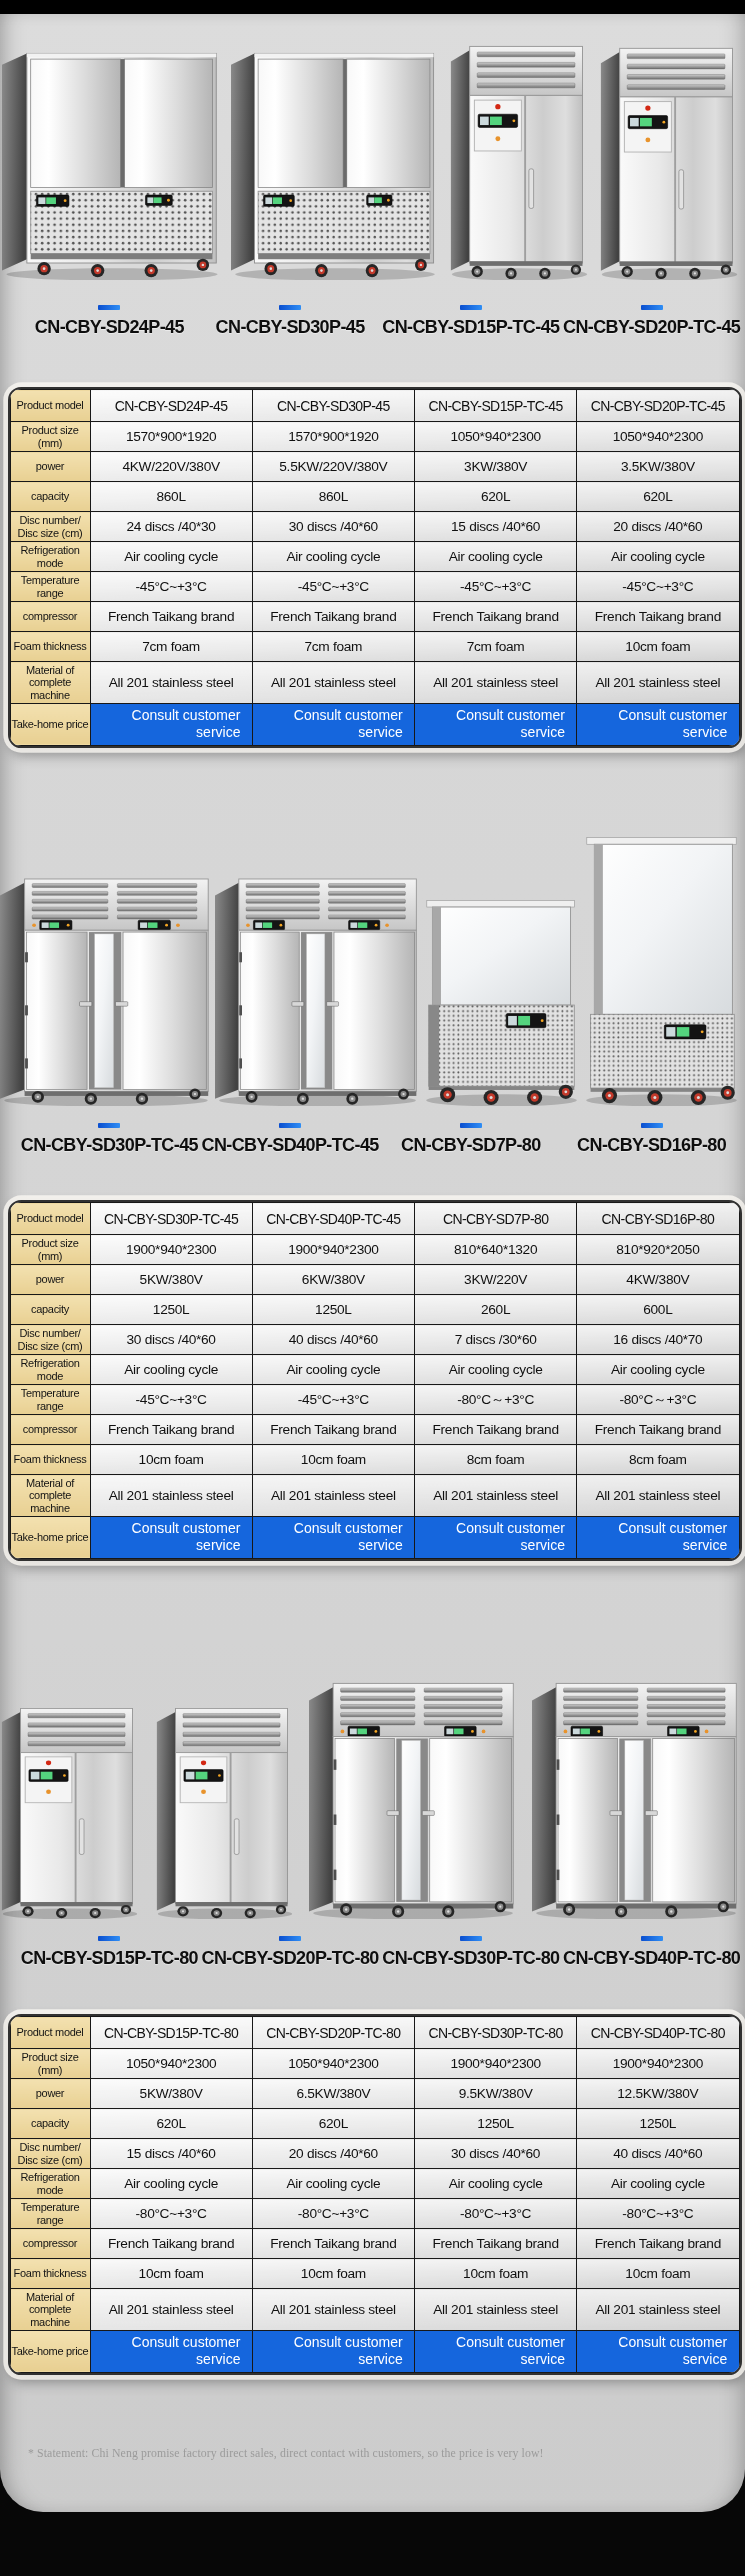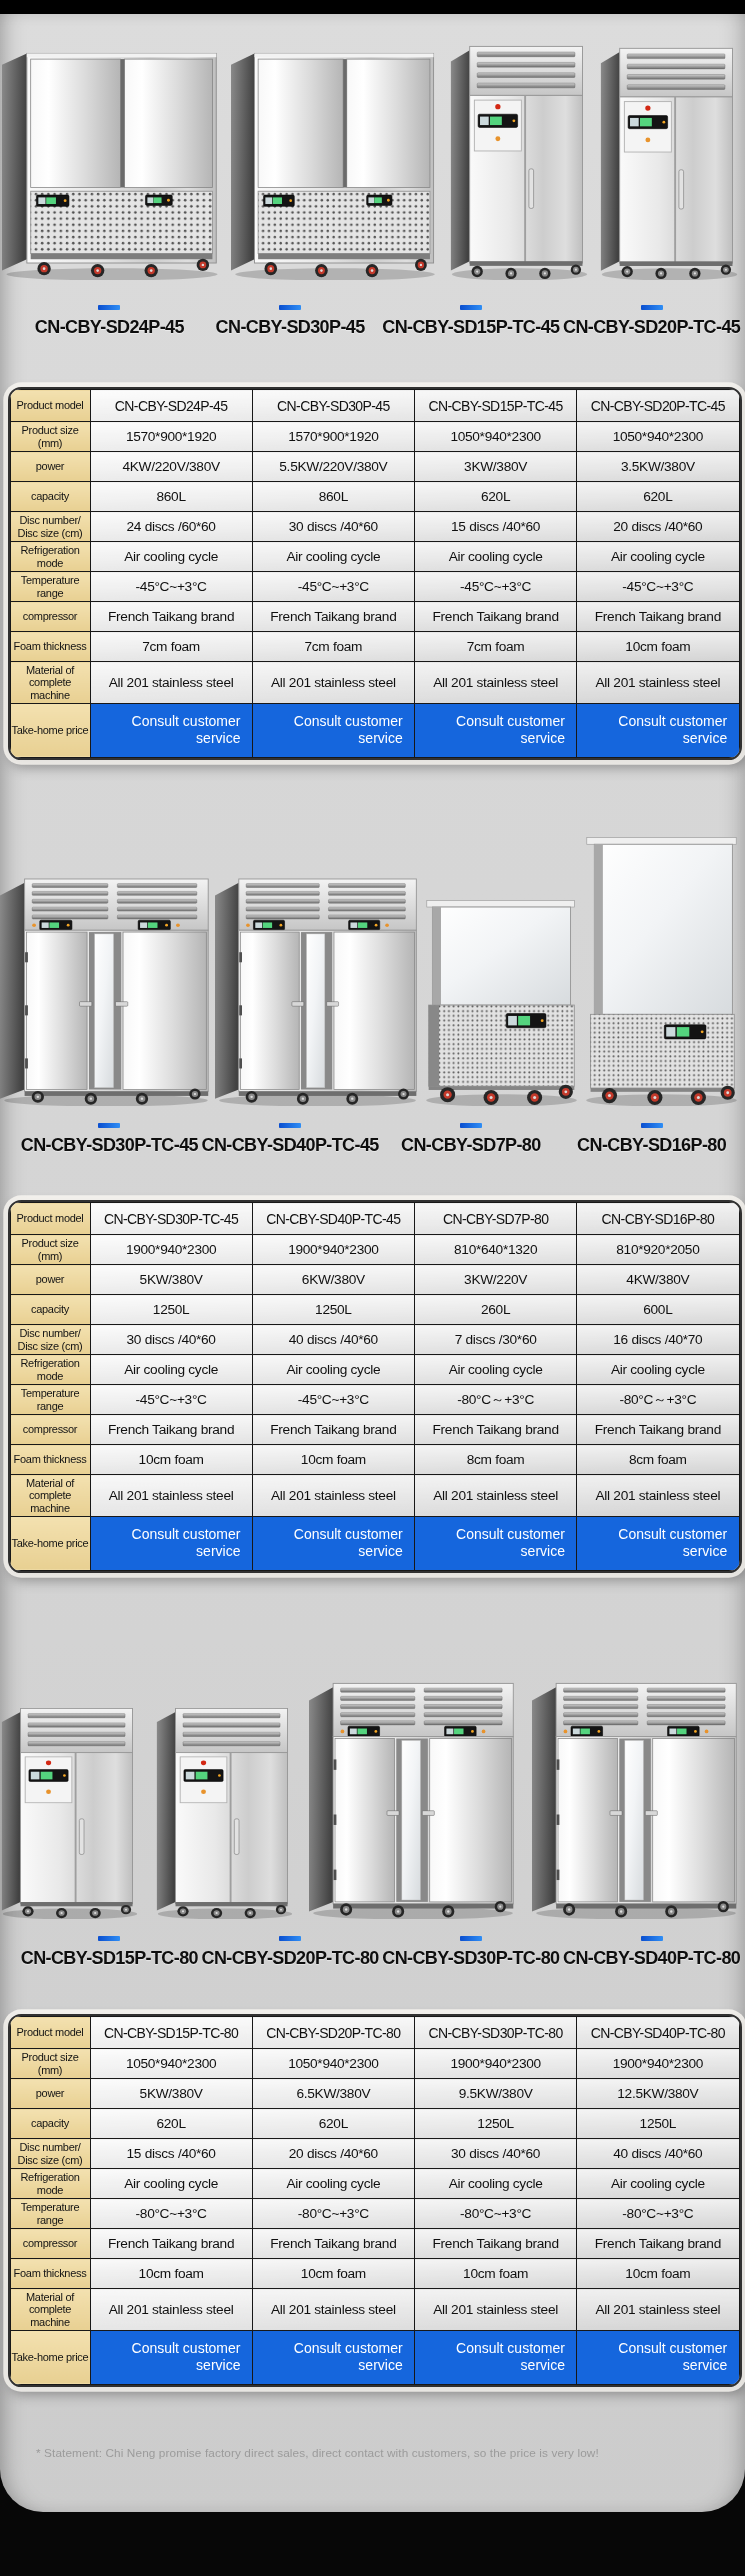--- a/index.html
+++ b/index.html
@@ -50,42 +50,42 @@
     position:absolute;left:7.5px;width:730px;
     border:2.8px solid #313131;border-radius:13.2px;overflow:hidden;
     box-shadow:0 0 0 4.7px rgba(250,248,242,.8), 2.8px 6.6px 13.2px rgba(0,0,0,.35);
     background:linear-gradient(135deg,#fbfbfb 0%,#e9e9e9 45%,#d0d0d0 100%);
   }
   #table0{top:373px} #table1{top:1186px} #table2{top:2000px}
   .table-wrap table{width:100%;border-collapse:collapse;table-layout:fixed;}
   .table-wrap col.c0{width:80px;}
   .table-wrap tr{height:30px;}
   .table-wrap tr.r-model{height:32px;border-radius:16px;}
-  .table-wrap tr.r-price{height:54px;}
+  .table-wrap tr.r-price{height:42px;}
   .table-wrap th,.table-wrap td{border:0.9px solid #181818;}
   .table-wrap th.lbl{
     background:linear-gradient(180deg,var(--tan-top,#f3e1b0),var(--tan-bottom,#e8d092));
     font-size:11px;font-weight:normal;color:#141414;
     white-space:pre-line;line-height:1.12;padding:1.9px 0.9px;text-align:center;letter-spacing:-0.3px;
   }
   .table-wrap td.val{
     font-size:13.7px;color:#101010;text-align:center;letter-spacing:-0.3px;padding:0.9px 1.9px;
     background:linear-gradient(180deg,rgba(255,255,255,.6),rgba(208,208,208,.25));
   }
   .table-wrap td.model{font-size:14px;letter-spacing:-0.6px;}
   .table-wrap tr.r-price td.val{
     background:var(--accent-blue,#1566dd);
     color:#fff;font-size:14px;line-height:1.2;padding:2.8px 11.3px;letter-spacing:0;
     cursor:pointer;
     text-align:right;
   }
   
   .statement{
-    position:absolute;left:36px;top:2420px;
-    font-size:11.8px;color:#9b9b9b;letter-spacing:0.1px;white-space:nowrap;
+    position:absolute;left:28px;top:2420px;
+    font-size:11.8px;color:#9b9b9b;letter-spacing:0.1px;white-space:nowrap;font-family:Liberation Serif, serif;
   }
   .defs-holder{position:absolute;width:0;height:0;overflow:hidden;}
 </style>
 </head>
 <body>
 
 <div class="stage">
   <div class="card">
 
     <div class="defs-holder">
@@ -321,21 +321,21 @@
             <tr class="r-spec">
               <th class="lbl" scope="row">capacity</th>
               <td class="val">860L</td>
               <td class="val">860L</td>
               <td class="val">620L</td>
               <td class="val">620L</td>
             </tr>
             <tr class="r-spec">
               <th class="lbl" scope="row">Disc number/
 Disc size (cm)</th>
-              <td class="val">24 discs /60*60</td>
+              <td class="val">24 discs /40*30</td>
               <td class="val">30 discs /40*60</td>
               <td class="val">15 discs /40*60</td>
               <td class="val">20 discs /40*60</td>
             </tr>
             <tr class="r-spec">
               <th class="lbl" scope="row">Refrigeration mode</th>
               <td class="val">Air cooling cycle</td>
               <td class="val">Air cooling cycle</td>
               <td class="val">Air cooling cycle</td>
               <td class="val">Air cooling cycle</td>

